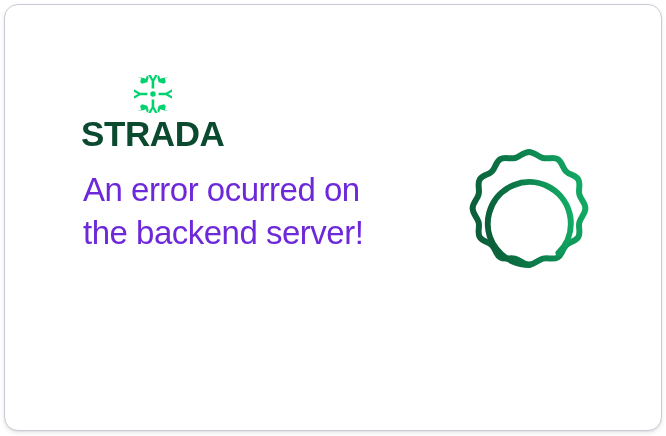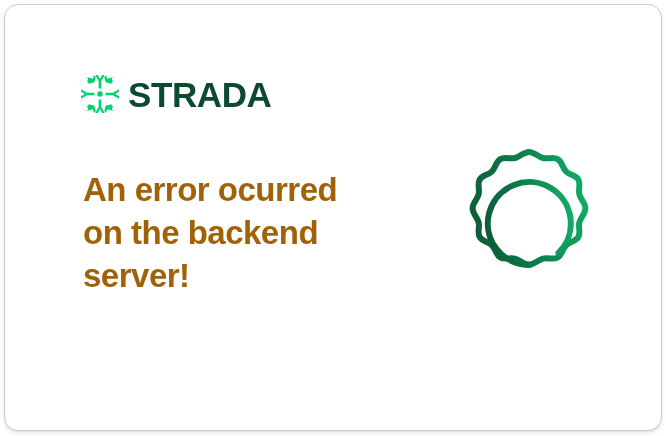--- a/index.html
+++ b/index.html
@@ -39,21 +39,22 @@
     overflow: hidden;
   }
 
   
   .brand {
     position: absolute;
     left: 76px;
     top: 70px;
     display: flex;
     align-items: center;
-    gap: 9px;
+    gap: 3px;
+    flex-direction: column;
   }
   .brand-mark {
     width: 38px;
     height: 38px;
     display: block;
     flex: 0 0 auto;
   }
   .brand-word {
     font-family: "Liberation Sans", "DejaVu Sans", sans-serif;
     font-size: 35px;
@@ -66,24 +67,24 @@
 
   
   .headline {
     position: absolute;
     left: 78px;
     top: 163px;
     width: 300px;
     margin: 0;
     font-family: "Liberation Sans", "DejaVu Sans", sans-serif;
     font-size: 33px;
-    font-weight: 700;
+    font-weight: 400;
     line-height: 43px;
     letter-spacing: -0.5px;
-    color: #a16207;
+    color: #6d28d9;
   }
 
   
   .gear-wrap {
     position: absolute;
     left: 443px;
     top: 139px;
     width: 162px;
     height: 164px;
   }

